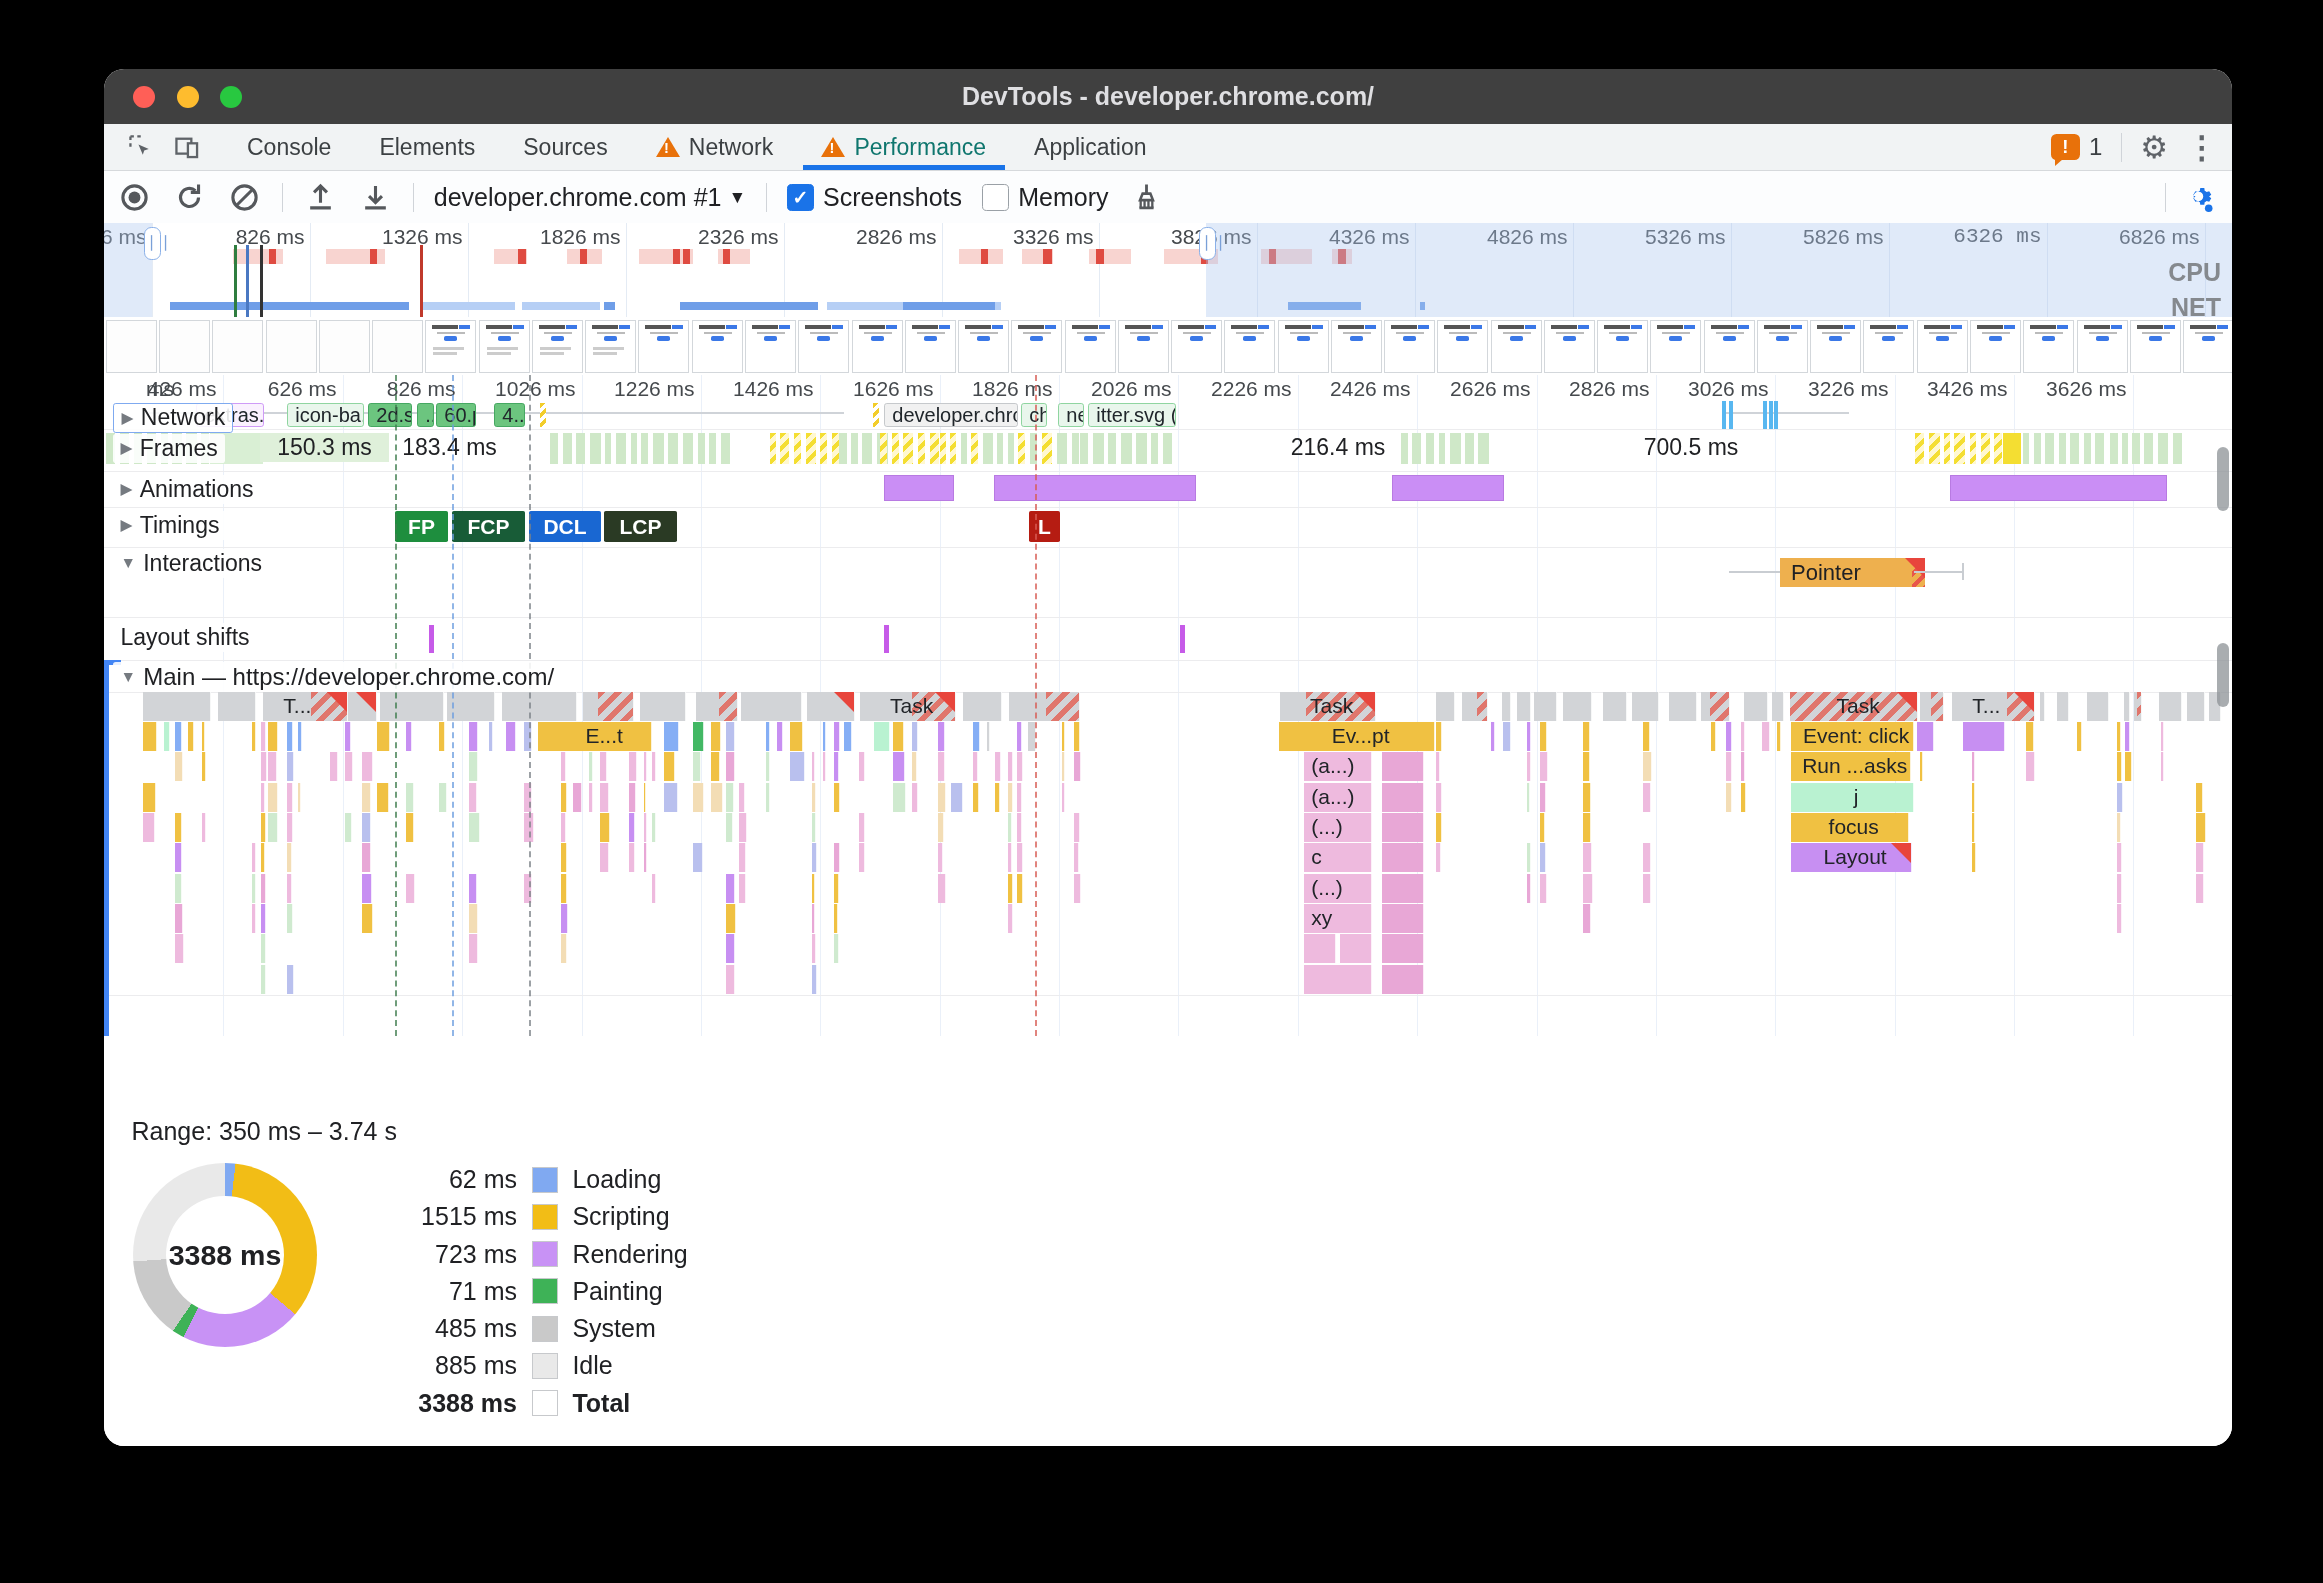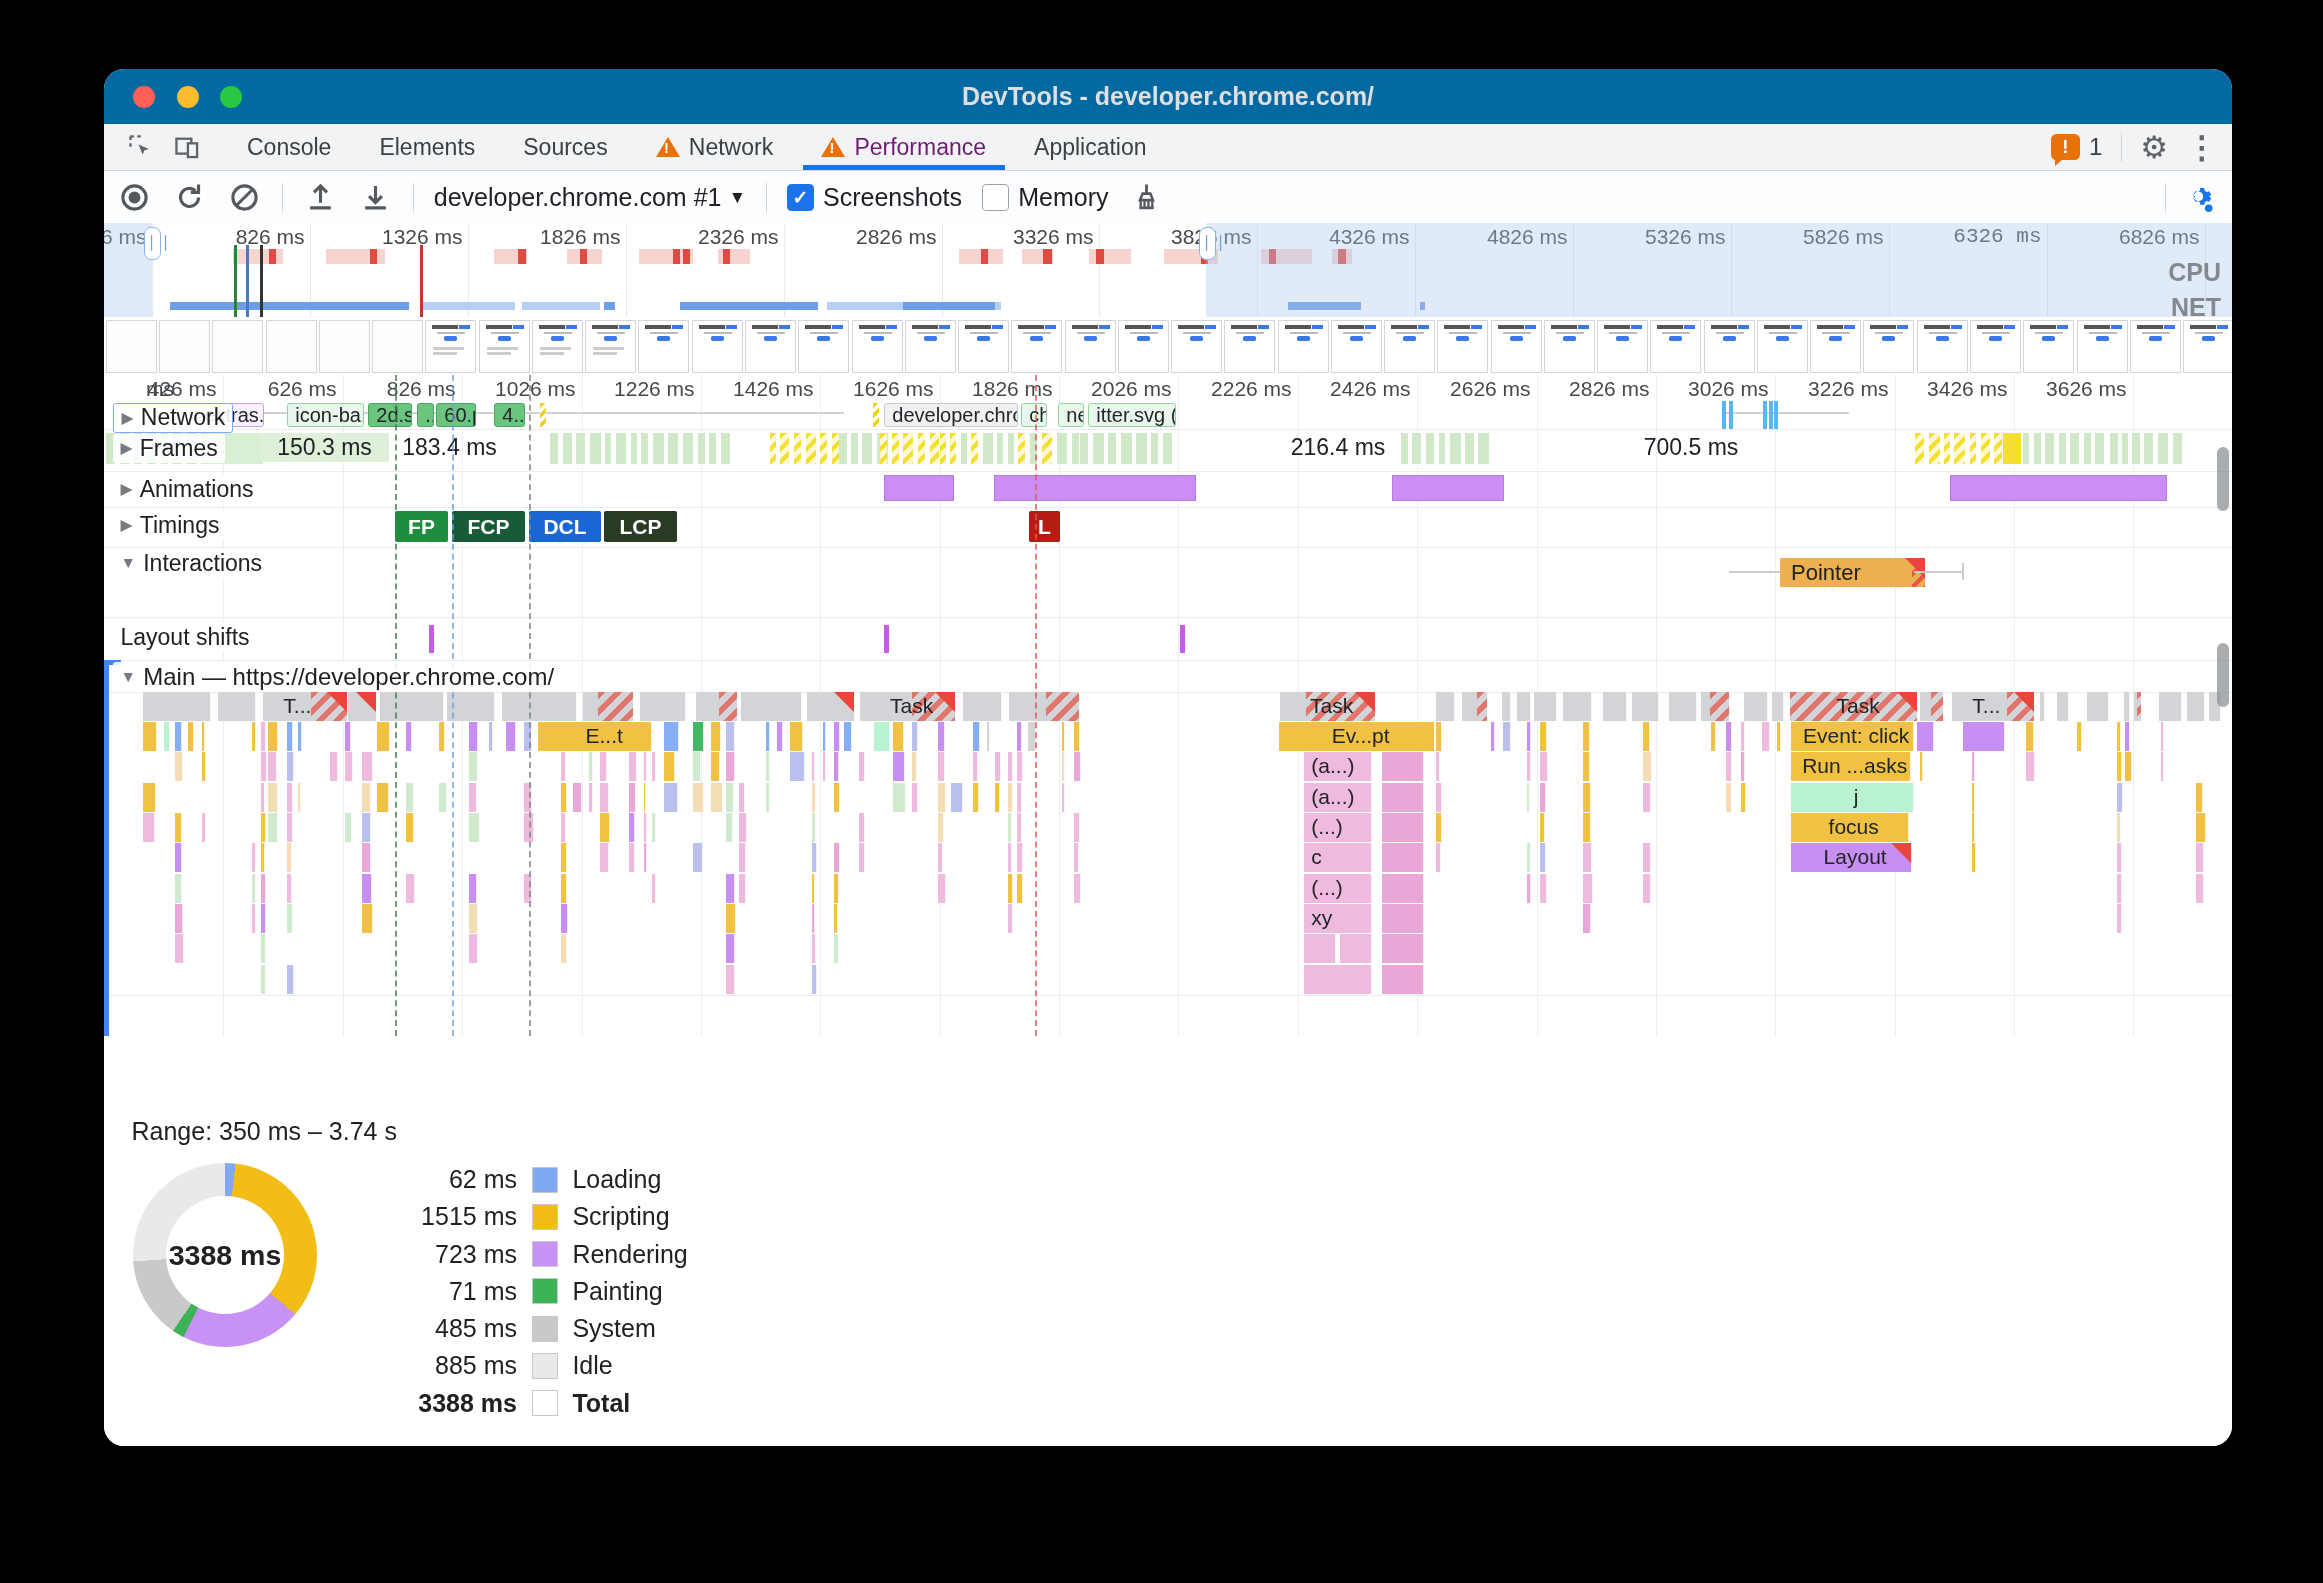--- a/index.html
+++ b/index.html
@@ -2,29 +2,29 @@
 <html style="font-size:14.7px"><head>
 <meta charset="utf-8">
 <style>
   html,body{margin:0;padding:0;background:#000;}
   .screen{position:relative;width:2323px;height:1583px;background:#000;overflow:hidden;
           font-family:"Liberation Sans",sans-serif;-webkit-font-smoothing:antialiased;}
   .abs{position:absolute;}
   .window{position:absolute;left:104px;top:69px;width:2128px;height:1377px;border-radius:20px;
           overflow:hidden;background:#fff;box-shadow:0 37px 110px rgba(0,0,0,.8);}
   
-  .titlebar{position:absolute;left:0;top:0;width:100%;height:55px;background:#0369a1;}
+  .titlebar{position:absolute;left:0;top:0;width:100%;height:55px;background:#404040;}
   .tl{position:absolute;top:16.5px;width:22px;height:22px;border-radius:50%;}
   .title{position:absolute;top:0;left:0;width:100%;height:55px;line-height:55px;text-align:center;
          color:#dfdfe2;font-size:25px;font-weight:bold;}
   
   .tabbar{position:absolute;left:0;top:55px;width:100%;height:46px;background:#f1f3f4;border-bottom:0.9px solid #d6d9dc;}
   .tabrow{position:absolute;left:119px;top:0;height:46px;display:flex;align-items:center;gap:0;}
   .tab{position:relative;height:46px;display:flex;align-items:center;gap:9.2px;padding:0 24px;font-size:23px;color:#3c4043;cursor:default;}
-  .tab.active{color:#701a75;}
+  .tab.active{color:#0f766e;}
   .tab.active::after{content:"";position:absolute;left:5.5px;right:5.5px;bottom:0;height:4.6px;background:#1a73e8;}
   .warn{width:0;height:0;border-left:12px solid transparent;border-right:12px solid transparent;border-bottom:20px solid #e8710a;position:relative;}
   .warn::after{content:"!";position:absolute;left:-3.7px;top:2.8px;color:#fff;font-size:14.7px;font-weight:bold;}
   .tbicon{width:33px;height:33px;margin-left:13px;display:flex;align-items:center;justify-content:center;color:#5f6368;}
   .tabbar-right{position:absolute;right:14.7px;top:0;height:46px;display:flex;align-items:center;gap:18.4px;}
   .errbadge{display:flex;align-items:center;gap:9.2px;font-size:24px;color:#3c4043;}
   .errbubble{width:29px;height:26px;background:#e8710a;border-radius:5.5px;color:#fff;text-align:center;line-height:26px;font-weight:bold;font-size:18.4px;position:relative;}
   .errbubble::after{content:"";position:absolute;left:3.7px;bottom:-6.4px;border-left:8.3px solid #e8710a;border-bottom:7.3px solid transparent;}
   .vsep{width:0.9px;height:29px;background:#d0d4d9;}
   .gly{font-size:31px;color:#5f6368;line-height:1;}

